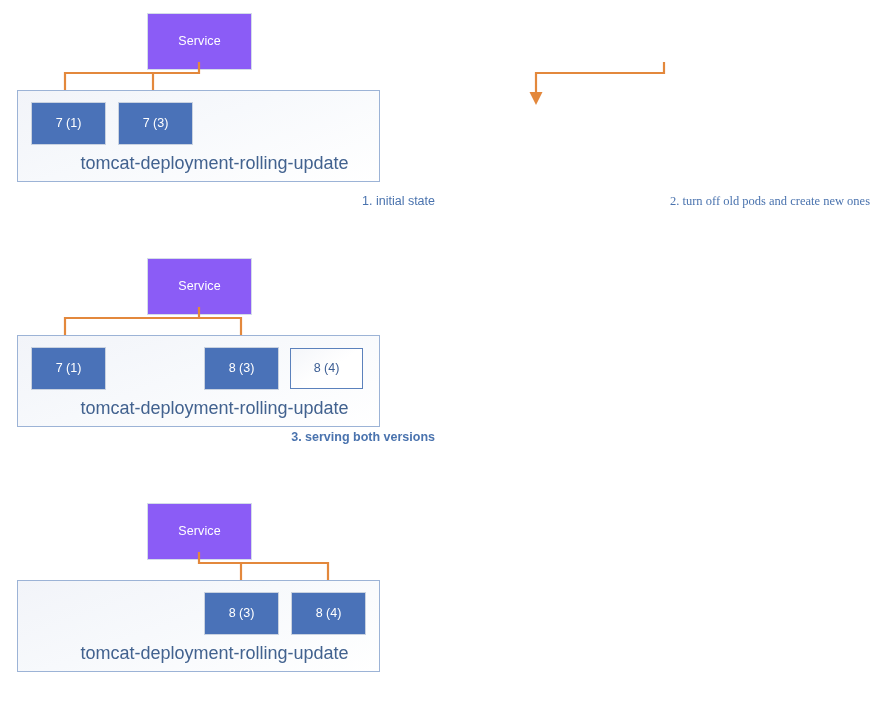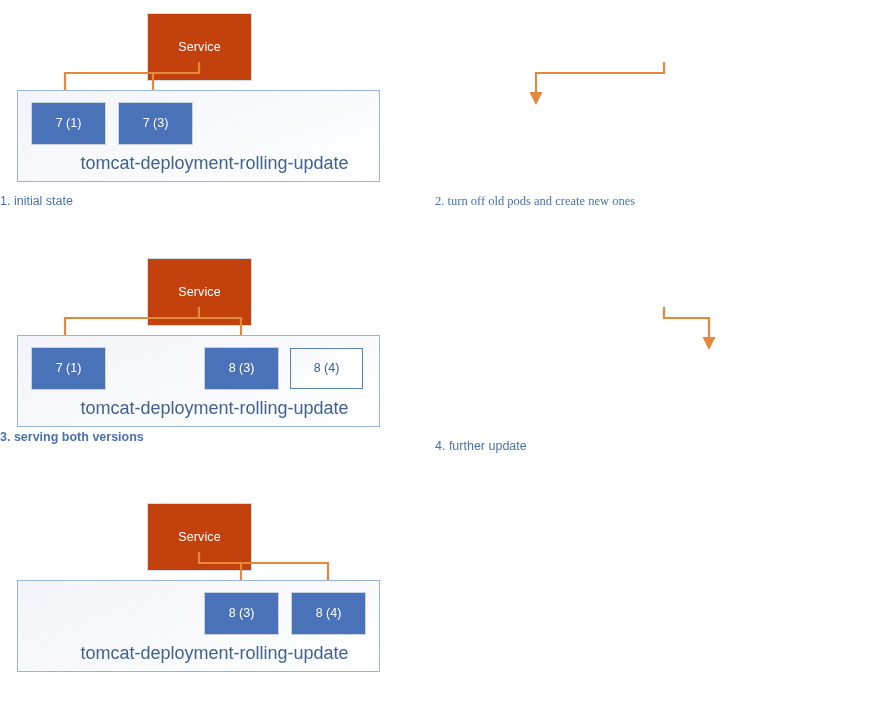--- a/index.html
+++ b/index.html
@@ -28,22 +28,22 @@
   .panel {
     position: absolute;
     width: 435px;
     height: 230px;
   }
 
   
   .service-box {
     position: absolute;
     width: 103px;
-    height: 66px;
-    background: #c2410c;
+    height: 55px;
+    background: #8b5cf6;
     box-shadow: 0 0 0 1px #d4dce8;
     display: flex;
     align-items: center;
     justify-content: center;
   }
   .service-label {
     color: #ffffff;
     font-size: 12.5px;
     line-height: 1;
     letter-spacing: 0.1px;
@@ -87,21 +87,21 @@
     background: linear-gradient(145deg,#f4f6fa 0%, #ffffff 55%);
     border: 1px solid #5B81BC;
     color: #3C5E94;
   }
 
   
   .caption {
     position: absolute;
     width: 100%;
     left: 0;
-    text-align: left;
+    text-align: right;
     color: #4A73AE;
     font-size: 12.5px;
     line-height: 1;
   }
 
   
   .connector {
     position: absolute;
     left: 0; top: 0;
     width: 435px;
@@ -181,31 +181,20 @@
     <div class="pod active" style="left:205px; top:103px;">
       <span>8 (3)</span>
     </div>
     <div class="pod pending" style="left:290px; top:103px;">
       <span>8 (4)</span>
     </div>
 
     <div class="caption" style="top:186px;font-weight:bold;">3. serving both versions</div>
   </div>
 
-  <div class="panel" style="left:435px; top:245px;">
-
-    <svg class="connector" style="left:-435px;">
-      <g stroke="#E3883C" stroke-width="2.2" fill="none">
-        <path d="M664,62 L664,73 L709,73 L709,92"></path>
-      </g>
-      <polygon points="702.5,92 715.5,92 709,105" fill="#E3883C"></polygon>
-    </svg>
-
-    <div class="caption" style="top:195px;">4. further update</div>
-  </div>
 
   <div class="panel" style="left:0px; top:490px;">
 
     <div class="service-box" style="left:148px; top:14px;">
       <span class="service-label">Service</span>
     </div>
 
     <svg class="connector">
       <g stroke="#E3883C" stroke-width="2.2" fill="none">
         <path d="M199,62 L199,73 L328,73 L328,92"></path>

